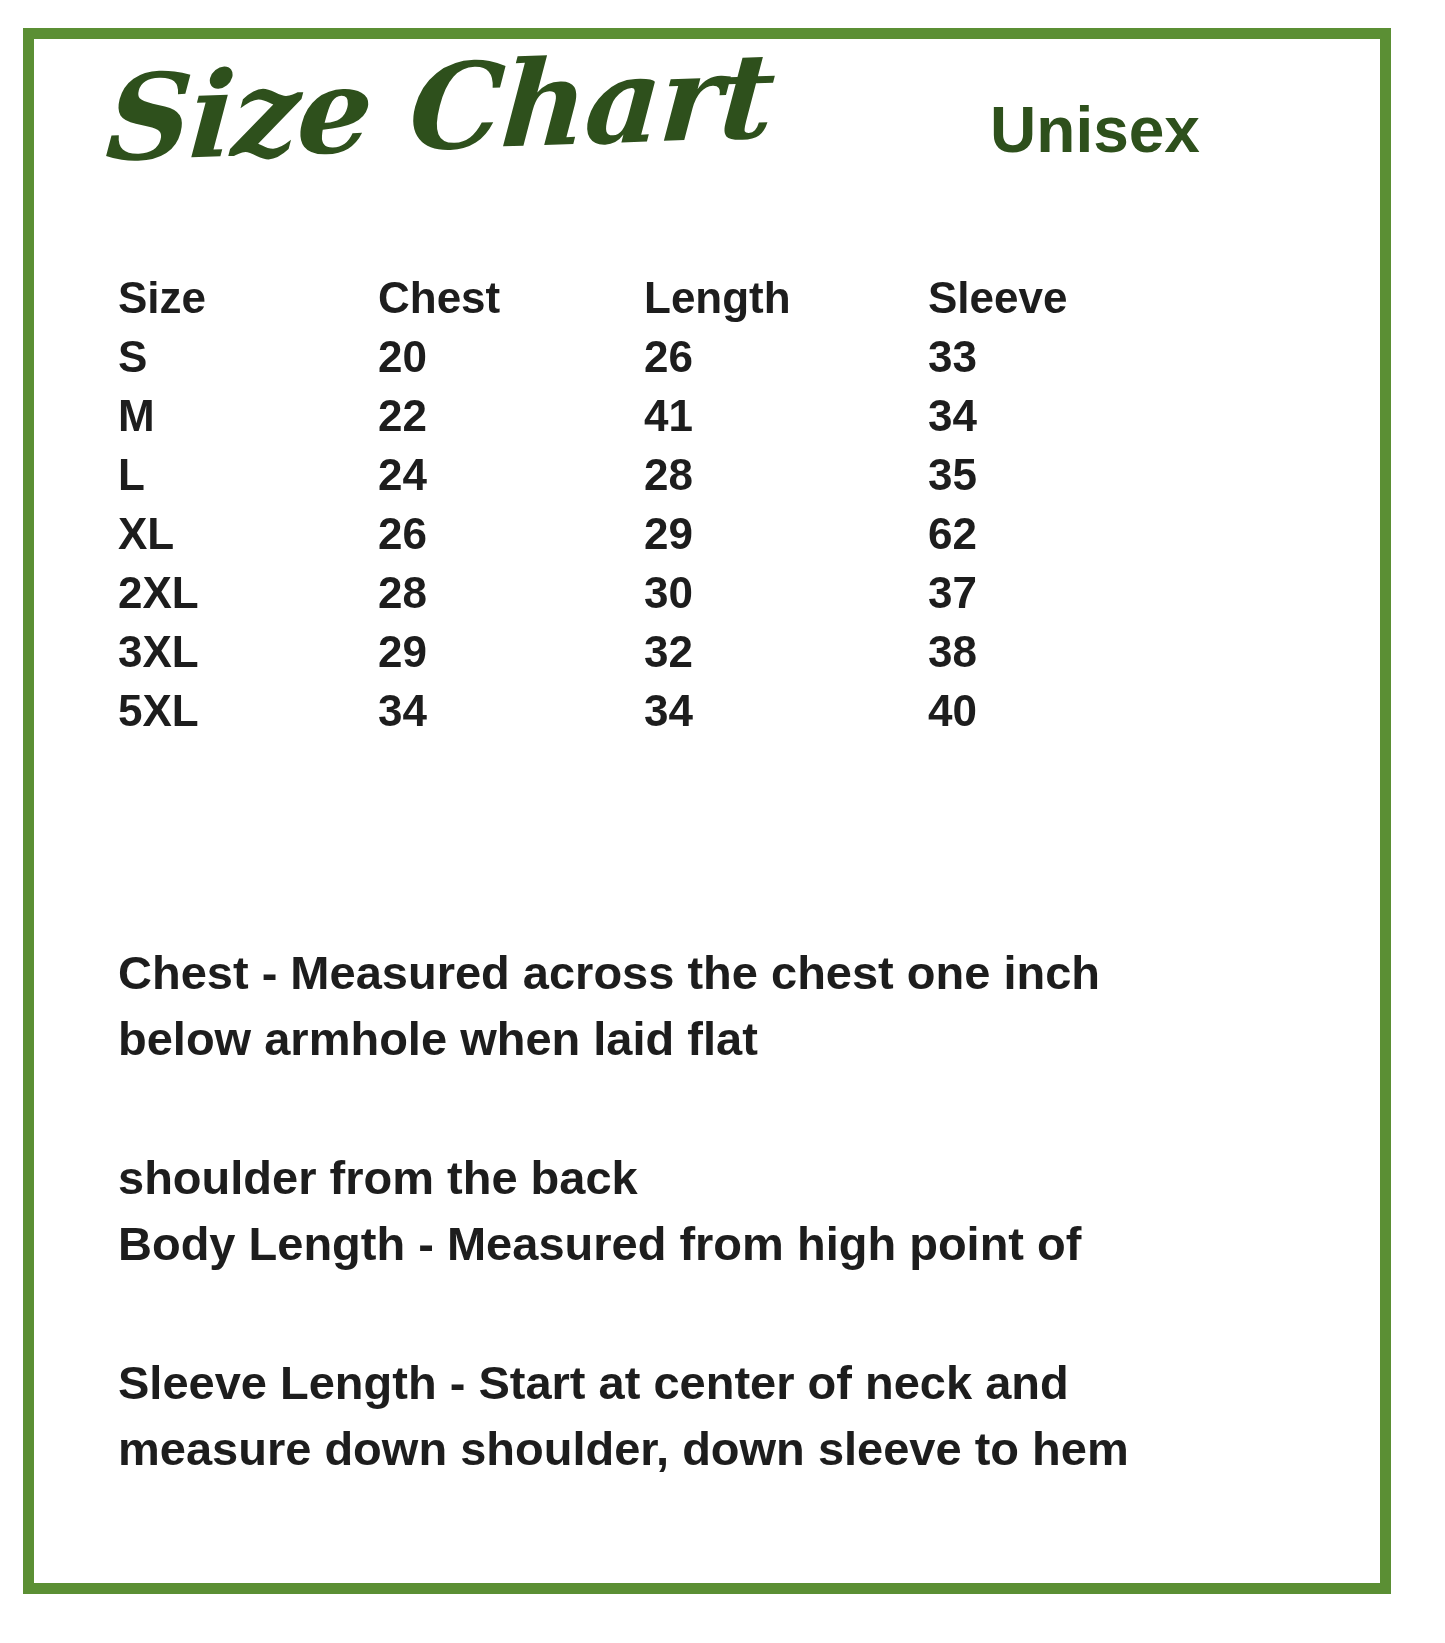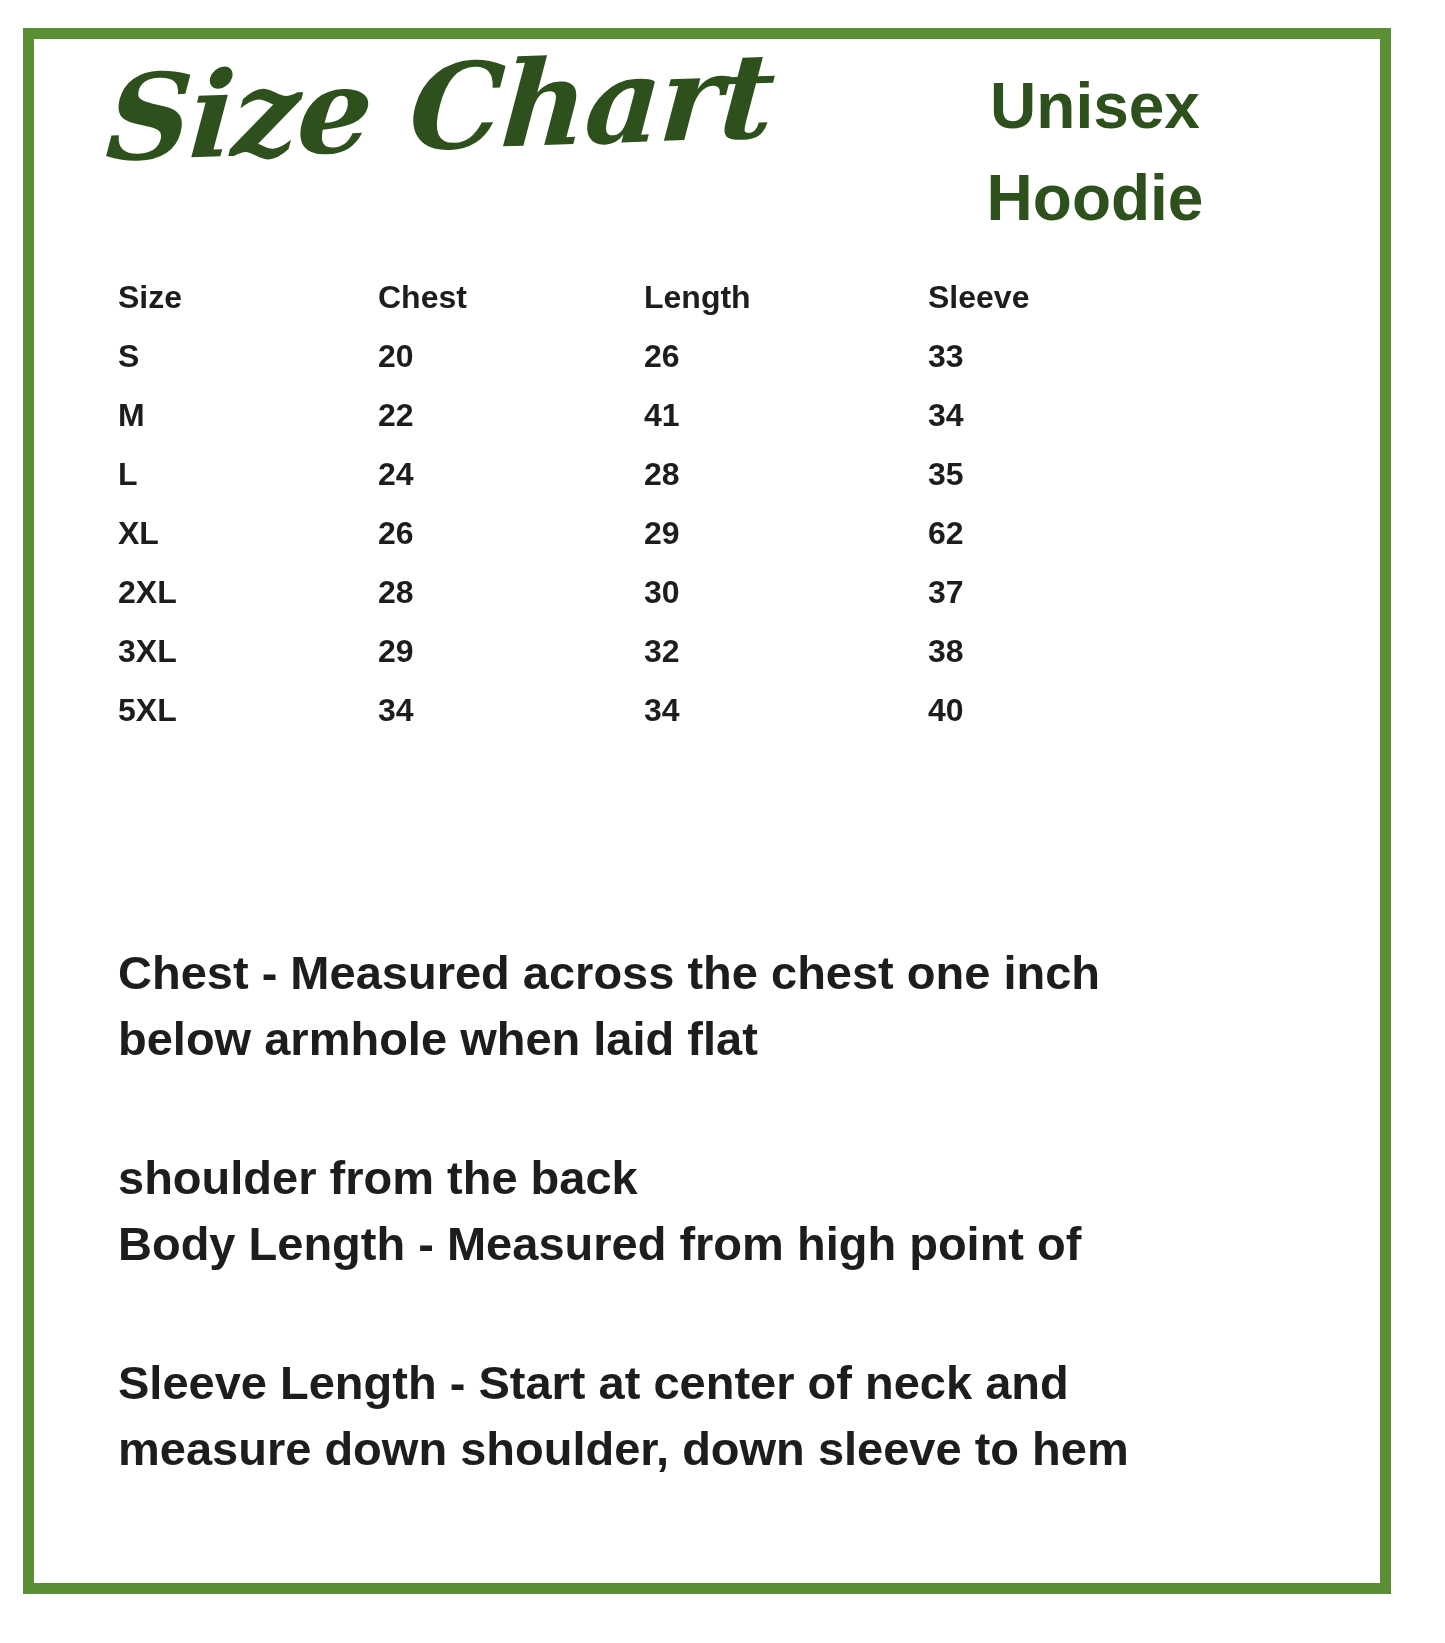--- a/index.html
+++ b/index.html
@@ -29,34 +29,34 @@
     font-size: 118px;
     line-height: 1.2;
     color: #2e501c;
     transform: rotate(-2deg) skewX(-6deg);
     transform-origin: left top;
     letter-spacing: -2px;
     white-space: nowrap;
   }
   .product-name {
     position: absolute;
-    left: 930px; top: 60px;
+    left: 930px; top: 84px;
     width: 330px;
     text-align: center;
     font-size: 64px;
     font-weight: bold;
     color: #2e501c;
     line-height: 92px;
   }
   table.size-table {
     position: absolute;
     left: 118px; top: 268px;
     border-collapse: collapse;
     table-layout: fixed;
-    font-size: 32px;
+    font-size: 44px;
     font-weight: bold;
     color: #1d1d1d;
   }
   table.size-table col.c1 { width: 260px; }
   table.size-table col.c2 { width: 266px; }
   table.size-table col.c3 { width: 284px; }
   table.size-table col.c4 { width: 324px; }
   table.size-table th, table.size-table td {
     padding: 0;
     height: 59px;
@@ -81,21 +81,20 @@
 </style>
 </head>
 <body>
 
 <div class="frame"></div>
 
 <div class="page-title">Size Chart</div>
 
 <div class="product-name">
   <span>Unisex</span><br>
-  <span>Hoodie</span>
 </div>
 
 <table class="size-table">
   <colgroup>
       <col class="c1">
       <col class="c2">
       <col class="c3">
       <col class="c4">
     </colgroup>
   <thead>

